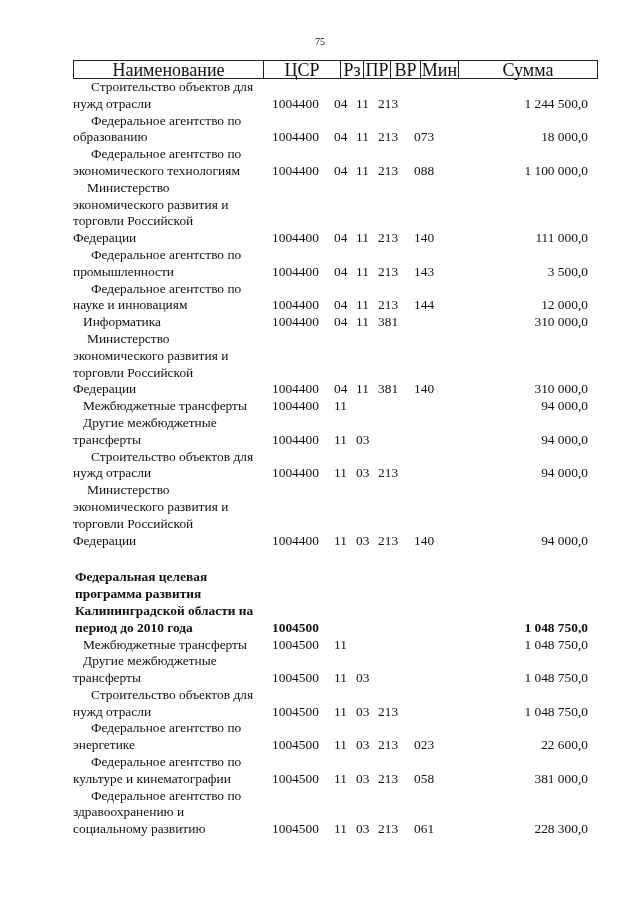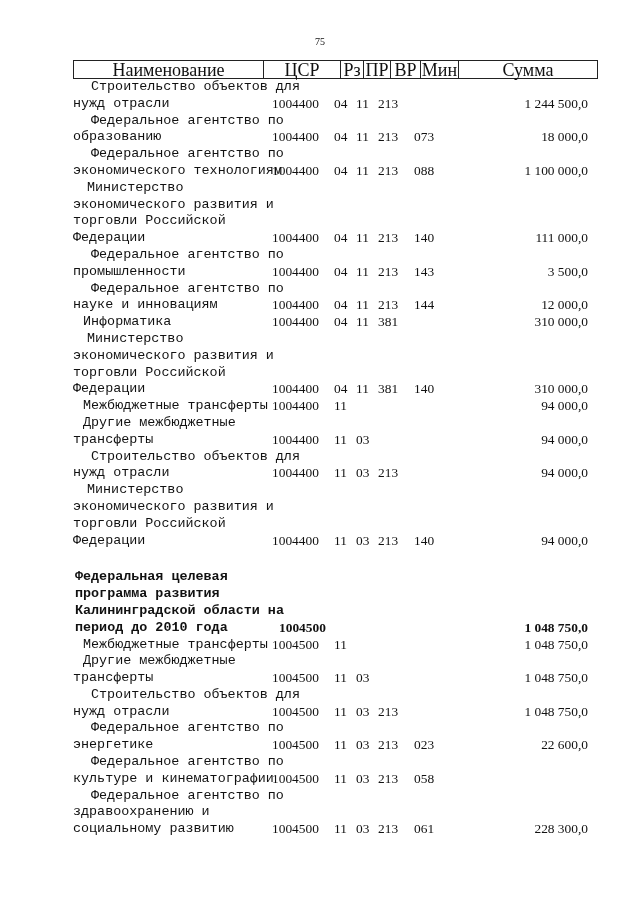--- a/index.html
+++ b/index.html
@@ -3,34 +3,34 @@
 <meta charset="utf-8">
 <style>
   html, body { margin: 0; padding: 0; background: #ffffff; }
   body { width: 640px; height: 900px; position: relative; overflow: hidden;
          font-family: "Liberation Serif", "DejaVu Serif", serif; color: #111; font-size: 13.4px; }
   .page-num { position: absolute; top: 36px; left: 0; width: 640px; text-align: center; font-size: 10px; }
   table.hdr { position: absolute; top: 60px; left: 73px; border-collapse: collapse; table-layout: fixed; }
   table.hdr td { border: 1px solid #222; height: 17px; padding: 0; text-align: center; font-size: 18px; line-height: 16px; }
   .rows { position: absolute; top: 79px; left: 73px; width: 525px; }
   .row { position: relative; display: flex; align-items: flex-end; }
-  .row .name { width: 199px; line-height: 16.8px; font-family: Liberation Mono, monospace; }
+  .row .name { width: 199px; line-height: 16.8px; }
   .row .name .l { display: block; white-space: nowrap; }
   .row .name .l.first { padding-left: 18px; }
   .row.ind1 .name .l.first { padding-left: 18px; }
   .row.ind2 .name .l.first { padding-left: 10px; }
   .row.ind3 .name .l.first { padding-left: 14px; }
   .row .c { line-height: 16.8px; white-space: nowrap; }
   .row .csr { width: 62px; }
   .row .rz { width: 22px; }
   .row .pr { width: 22px; }
   .row .vr { width: 36px; }
   .row .min { width: 40px; }
   .row .sum { flex: 1; text-align: right; padding-right: 10px; }
-  .row.bold { font-weight: bold; gap: 7px; }
+  .row.bold { font-weight: bold; }
   .gap { height: 20px; }
 </style>
 </head>
 <body>
 
 <div class="page-num">75</div>
 
 <table class="hdr">
   <tbody>
       <tr>
@@ -260,20 +260,21 @@
     <div class="row ind1">
       <div class="name">
         <span class="l first">Федеральное агентство по</span>
         <span class="l">культуре и кинематографии</span>
       </div>
       <div class="c csr">1004500</div>
       <div class="c rz">11</div>
       <div class="c pr">03</div>
       <div class="c vr">213</div>
       <div class="c min">058</div>
+      <div class="c sum">381 000,0</div>
     </div>
     <div class="row ind1">
       <div class="name">
         <span class="l first">Федеральное агентство по</span>
         <span class="l">здравоохранению и</span>
         <span class="l">социальному развитию</span>
       </div>
       <div class="c csr">1004500</div>
       <div class="c rz">11</div>
       <div class="c pr">03</div>

